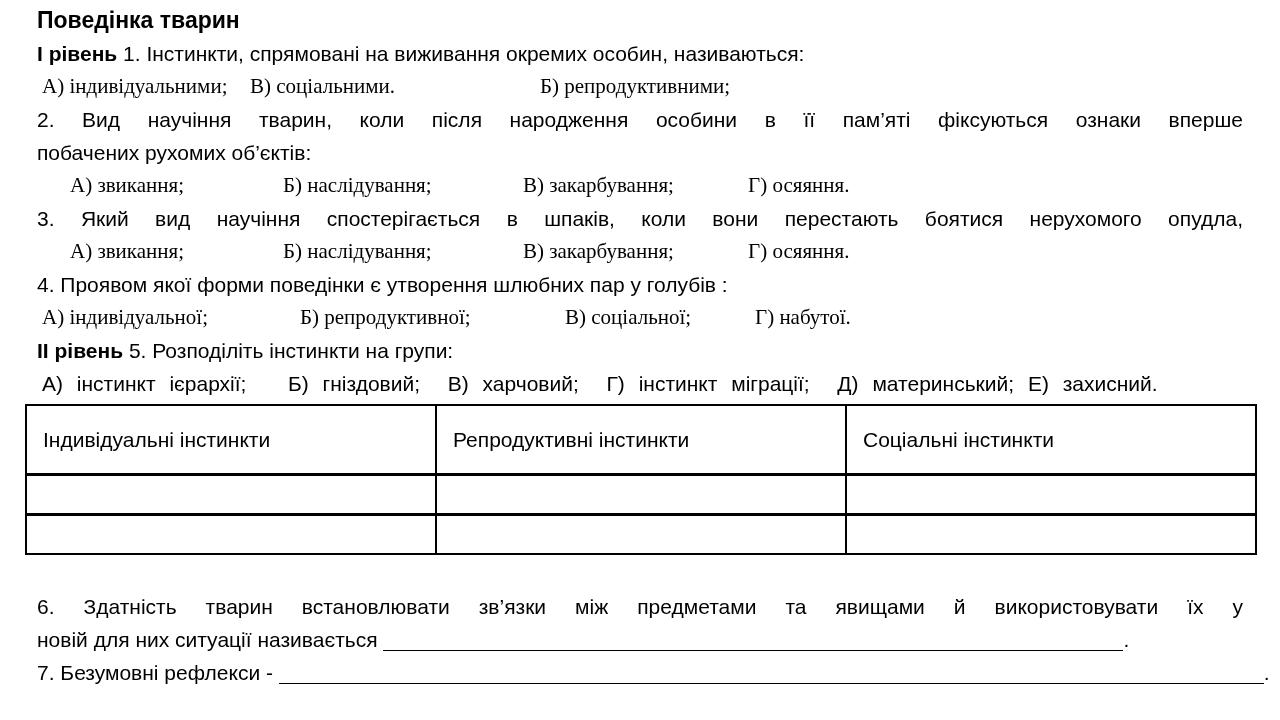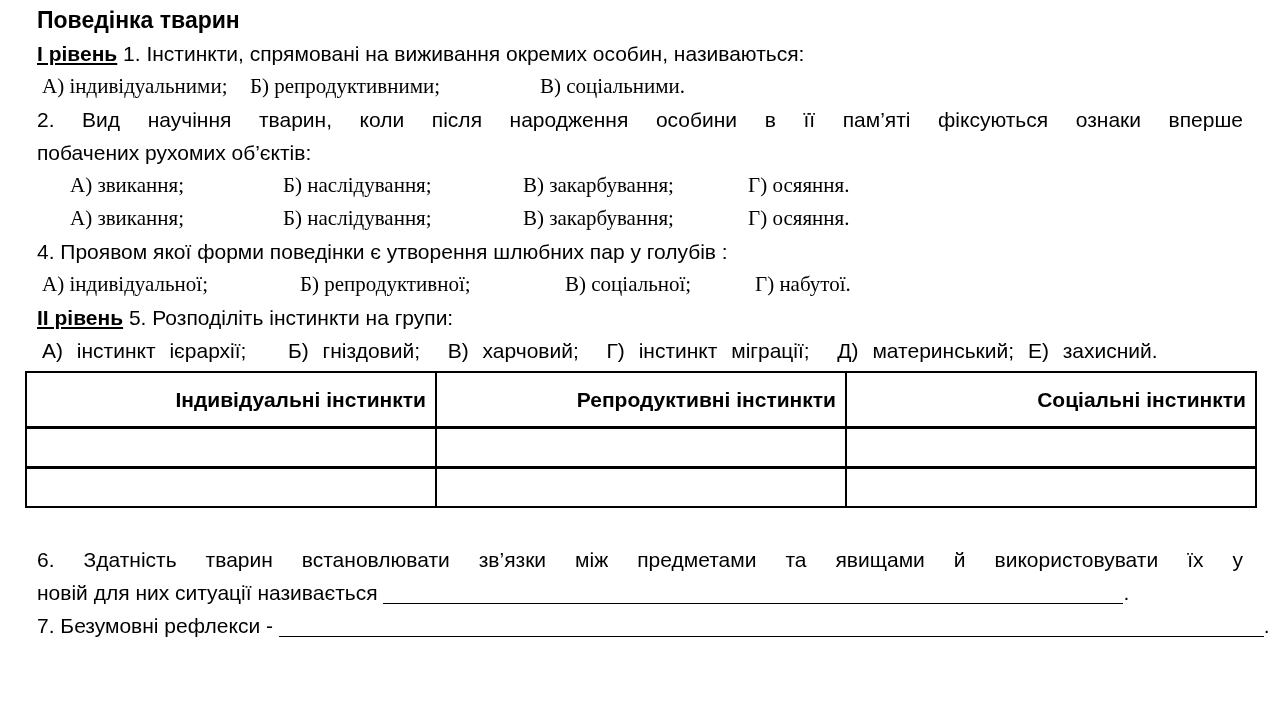--- a/index.html
+++ b/index.html
@@ -12,42 +12,42 @@
   }
   .title{
     text-align:left;font-weight:bold;font-size:23px;
   }
   .line{white-space:nowrap;}
   .just{
     white-space:normal;
     text-align:justify;text-align-last:justify;
     -moz-text-align-last:justify;
   }
-  b{font-weight:bold;text-decoration:underline;}
+  b{font-weight:bold;}
   .opts{display:flex;padding-left:5px;font-family:Liberation Serif, serif;}
   .opts span{display:inline-block;}
   .q1opts span:nth-child(1){min-width:208px;}
   .q1opts span:nth-child(2){min-width:290px;}
   .q24opts span:nth-child(1){min-width:213px;margin-left:28px;}
   .q24opts span:nth-child(2){min-width:240px;}
   .q24opts span:nth-child(3){min-width:225px;}
   .q4opts span:nth-child(1){min-width:258px;}
   .q4opts span:nth-child(2){min-width:265px;}
   .q4opts span:nth-child(3){min-width:190px;}
   .lvl2{}
   .opts5{padding-left:5px;white-space:pre-wrap;word-spacing:8px;}
   table{
     border-collapse:collapse;
     width:1232px;margin-left:-12px;margin-top:4px;margin-bottom:35px;
     table-layout:fixed;
   }
   th,td{border:2px solid #000;}
   th{
-    font-weight:bold;font-size:21px;text-align:right;
-    height:35px;border-bottom-width:3px;padding:9px;
+    font-weight:normal;font-size:21px;text-align:left;
+    height:35px;border-bottom-width:3px;padding:16px;
   }
   td{height:37px;padding:0;}
   tbody tr:first-child td{border-bottom-width:3px;}
   .blank{
     display:inline-block;border-bottom:1.5px solid #000;
     position:relative;top:4px;height:0;
   }
   .blank6{width:740px;}
   .blank7{width:985px;}
 </style>
@@ -55,33 +55,34 @@
 <body>
 
 <div>
 
   <div class="title">Поведінка тварин</div>
 
   <div class="line"><b>І рівень</b><span> 1. Інстинкти, спрямовані на виживання окремих особин, називаються:</span></div>
 
   <div class="line opts q1opts">
     <span>А) індивідуальними;</span>
+    <span>В) соціальними.</span>
     <span>Б) репродуктивними;</span>
-    <span>В) соціальними.</span>
   </div>
 
   <div class="line just">2. Вид научіння тварин, коли після народження особини в її пам’яті фіксуються ознаки вперше</div>
   <div class="line">побачених рухомих об’єктів:</div>
   <div class="line opts q24opts">
     <span>А) звикання;</span>
     <span>Б) наслідування;</span>
     <span>В) закарбування;</span>
     <span>Г) осяяння.</span>
   </div>
 
+  <div class="line just">3. Який вид научіння спостерігається в шпаків, коли вони перестають боятися нерухомого опудла,</div>
   <div class="line opts q24opts">
     <span>А) звикання;</span>
     <span>Б) наслідування;</span>
     <span>В) закарбування;</span>
     <span>Г) осяяння.</span>
   </div>
 
   <div class="line">4. Проявом якої форми поведінки є утворення шлюбних пар у голубів :</div>
   <div class="line opts q4opts">
     <span>А) індивідуальної;</span>

